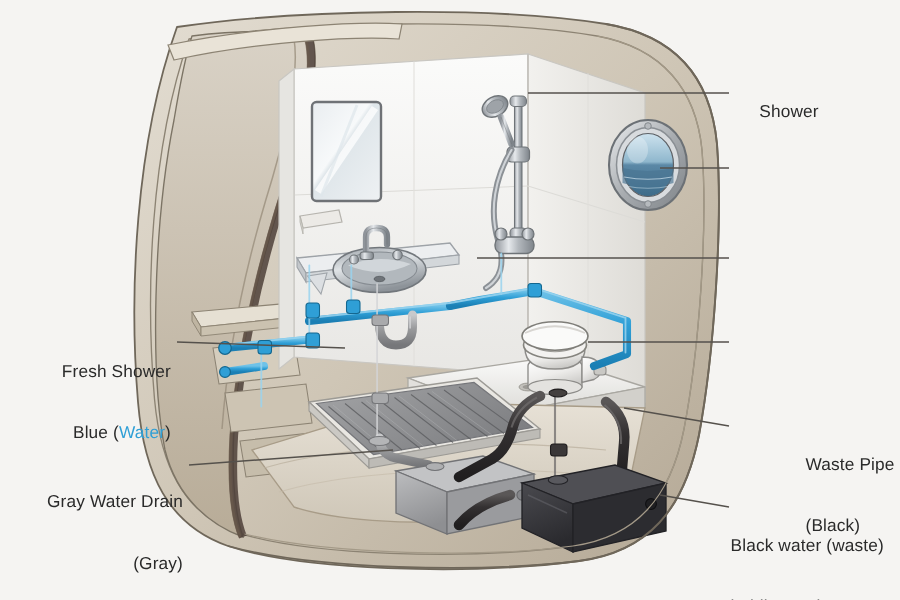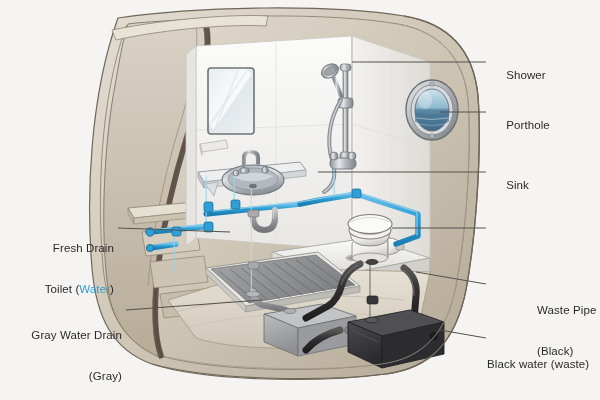--- a/index.html
+++ b/index.html
@@ -413,42 +413,36 @@
       <line x1="440" y1="330" x2="486" y2="338"></line>
       <line x1="118" y1="228" x2="230" y2="232"></line>
       <line x1="126" y1="310" x2="262" y2="300"></line>
     </g>
   </svg>
 
   <div class="lbl r" style="left:493px;top:55px;">
     <span>Shower</span>
   </div>
 
-  <div class="lbl r" style="left:493px;top:105px;">
-    <span>Porthole</span>
-  </div>
-
-  <div class="lbl r" style="left:493px;top:165px;">
-    <span>Sink</span>
-  </div>
+
 
 
   <div class="lbl r" style="left:493px;top:277px;margin-left:44px;">
     <div>Waste Pipe</div>
     <div>(Black)</div>
   </div>
 
   <div class="lbl r" style="left:487px;top:331px;">
     <div>Black water (waste)</div>
     <div>holding tank</div>
   </div>
 
   <div class="lbl l" style="left:0px;top:215px;width:114px;">
-    <div>Fresh Drain</div>
-    <div><span>Toilet (</span><span class="blueword">Water</span><span>)</span></div>
+    <div>Fresh Shower</div>
+    <div><span>Blue (</span><span class="blueword">Water</span><span>)</span></div>
   </div>
 
   <div class="lbl l" style="left:0px;top:302px;width:122px;">
     <div>Gray Water Drain</div>
     <div><span>(</span><span class="grayword">Gray</span><span>)</span></div>
   </div>
 
 </div>
 
 </body></html>

